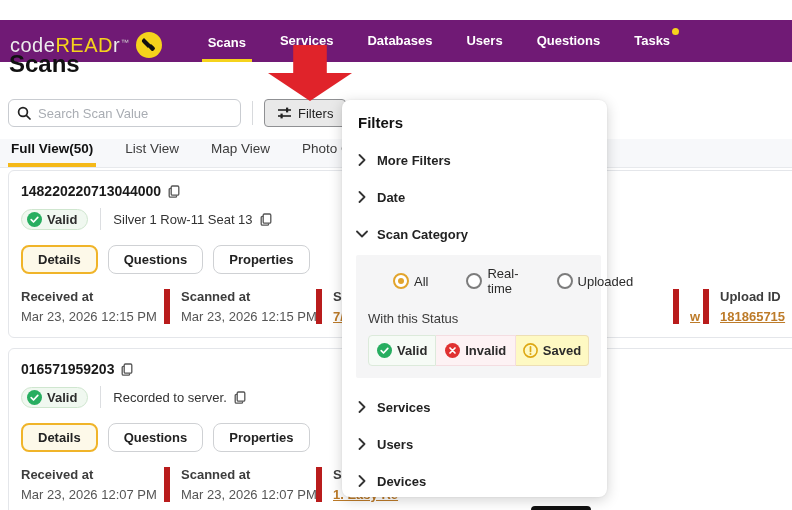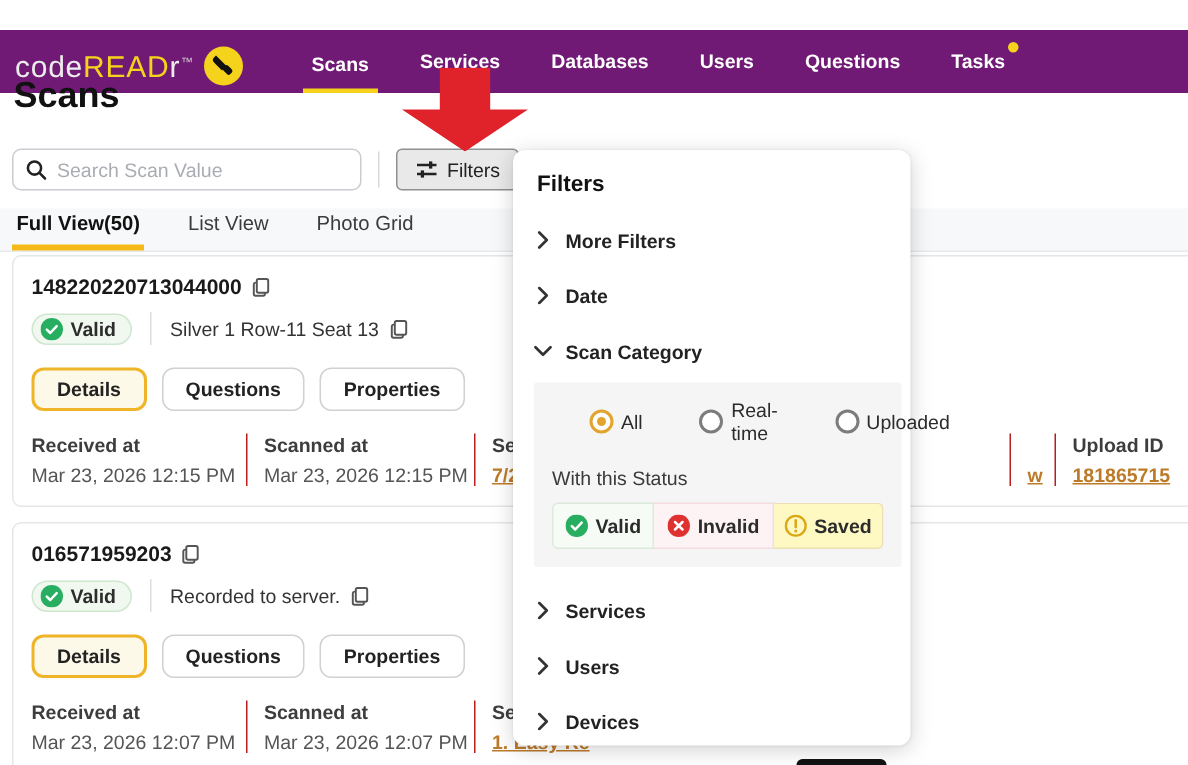--- a/index.html
+++ b/index.html
@@ -49,21 +49,21 @@
   .barcode { font-size:14px; font-weight:bold; color:#1a1a1a; }
   .copy-ic { cursor:pointer; display:inline-flex; }
   .badge-row { display:flex; align-items:center; margin-top:9px; }
   .valid-badge { display:inline-flex; align-items:center; gap:5px; background:#f0f8f0; border:1px solid #cfe6cf; border-radius:12px; padding:2px 10px 2px 5px; font-size:13px; font-weight:bold; color:#2d2d2d; }
   .badge-div { width:1px; height:22px; background:#dcdee1; margin:0 12px; }
   .desc { font-size:13px; color:#333; margin-right:7px; }
   .btn-row { display:flex; gap:10px; margin-top:15px; }
   .rec-btn { height:29px; padding:0 15px; border-radius:8px; background:#fff; border:1px solid #cfd1d4; font-size:13px; font-weight:bold; color:#222; cursor:pointer; font-family:"Liberation Sans", sans-serif; }
   .rec-btn.primary { border:2px solid #f0b429; background:#fdf9e9; }
   .fields { display:flex; margin-top:15px; }
-  .field { padding:0 11px; border-left:1px solid #b91c1c; }
+  .field { padding:0 11px; border-left:6px solid #b91c1c; }
   .field:first-child { padding-left:0; border-left:none; }
   .f-label { font-size:13px; font-weight:bold; color:#3d3d3d; white-space:nowrap; }
   .f-value { font-size:13px; color:#555; margin-top:5px; white-space:nowrap; }
   .link { color:#bd7b29; font-weight:bold; text-decoration:underline; cursor:pointer; }
   .f-rcv { width:143px; } .f-scn { width:152px; } .f-svc { flex:1; } .f-dev { width:30px; }
   .f-sid { width:92px; } .f-uid { width:84px; border-right:none; }
 
   
   .popup { position:absolute; left:342px; top:100px; width:265px; height:397px; background:#fff; border-radius:8px; box-shadow:0 3px 14px rgba(0,0,0,.18), 0 0 2px rgba(0,0,0,.08); z-index:20; padding:14px 16px; }
   .popup-title { font-size:15px; font-weight:bold; color:#111; }
@@ -135,20 +135,21 @@
           <line x1="1" y1="10" x2="14" y2="10" stroke="#222" stroke-width="1.6"></line>
           <rect x="3.5" y="7.6" width="2.2" height="4.8" fill="#222"></rect>
         </svg>
       <span>Filters</span>
     </button>
   </div>
 
   <div class="tabstrip">
     <div class="tab active">Full View(50)</div>
     <div class="tab">List View</div>
+    <div class="tab">Map View</div>
     <div class="tab">Photo Grid</div>
   </div>
 
   <div class="card card1">
     <div class="barcode-row">
       <span class="barcode">148220220713044000</span>
       <span class="copy-ic">
           <svg width="12" height="13" viewBox="0 0 12 13">
             <rect x="3.2" y="1" width="7.6" height="9.2" rx="1.2" fill="none" stroke="#555" stroke-width="1.3"></rect>
             <path d="M3.2 3.4 H2.4 A1.2 1.2 0 0 0 1.2 4.6 V11 A1.2 1.2 0 0 0 2.4 12.2 H7.4 A1.2 1.2 0 0 0 8.6 11 v-0.6" fill="none" stroke="#555" stroke-width="1.3"></path>

